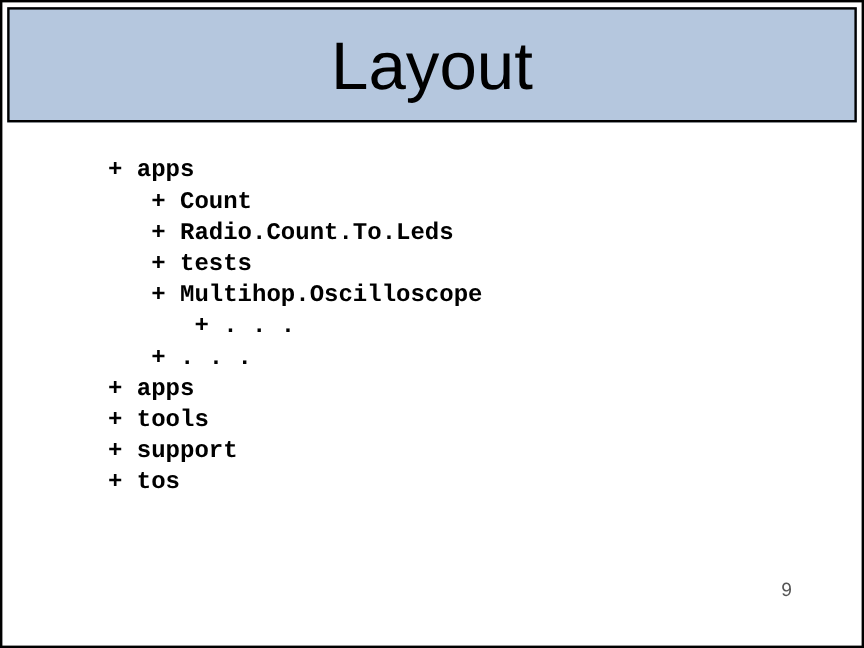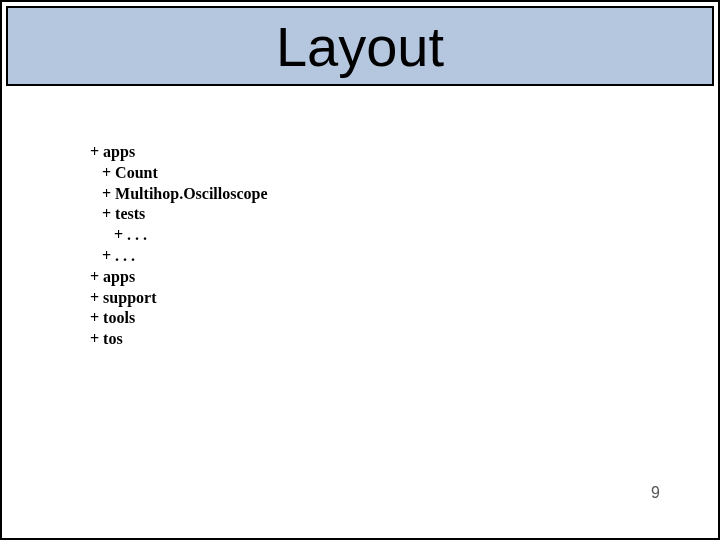--- a/index.html
+++ b/index.html
@@ -19,44 +19,44 @@
     height: 540px;
     border: 2px solid #000;
     background: #ffffff;
   }
 
   .title-band {
     position: absolute;
     left: 4px;
     right: 4px;
     top: 4px;
-    height: 80px;
+    height: 96px;
     background: #b5c7de;
     border: 2px solid #000;
     box-sizing: border-box;
     display: flex;
     align-items: center;
     justify-content: center;
   }
 
   .title-text {
     font-size: 56px;
     font-weight: 400;
     font-family: Arial, Helvetica, sans-serif;
     letter-spacing: 0;
   }
 
   .tree {
     position: absolute;
     left: 88px;
-    top: 140px;
-    font-size: 16px;
+    top: 128px;
+    font-size: 20px;
     font-weight: 700;
     line-height: 1.3;
-    font-family: Liberation Serif, serif;
+    font-family: Liberation Mono, monospace;
   }
 
   .tree .row {
     white-space: pre;
   }
 
   .page-num {
     position: absolute;
     right: 58px;
     bottom: 36px;
@@ -90,26 +90,27 @@
 
 <div class="slide">
 
   <div class="title-band">
     <div class="title-text">Layout</div>
   </div>
 
   <div class="tree" id="tree">
       <div class="row">+ apps</div>
       <div class="row">   + Count</div>
+      <div class="row">   + Radio.Count.To.Leds</div>
+      <div class="row">   + tests</div>
       <div class="row">   + Multihop.Oscilloscope</div>
-      <div class="row">   + tests</div>
       <div class="row">      + . . .</div>
       <div class="row">   + . . .</div>
       <div class="row">+ apps</div>
+      <div class="row">+ tools</div>
       <div class="row">+ support</div>
-      <div class="row">+ tools</div>
       <div class="row">+ tos</div>
     </div>
 
   <div class="page-num">9</div>
 
 
 </div>
 
 </body></html>

